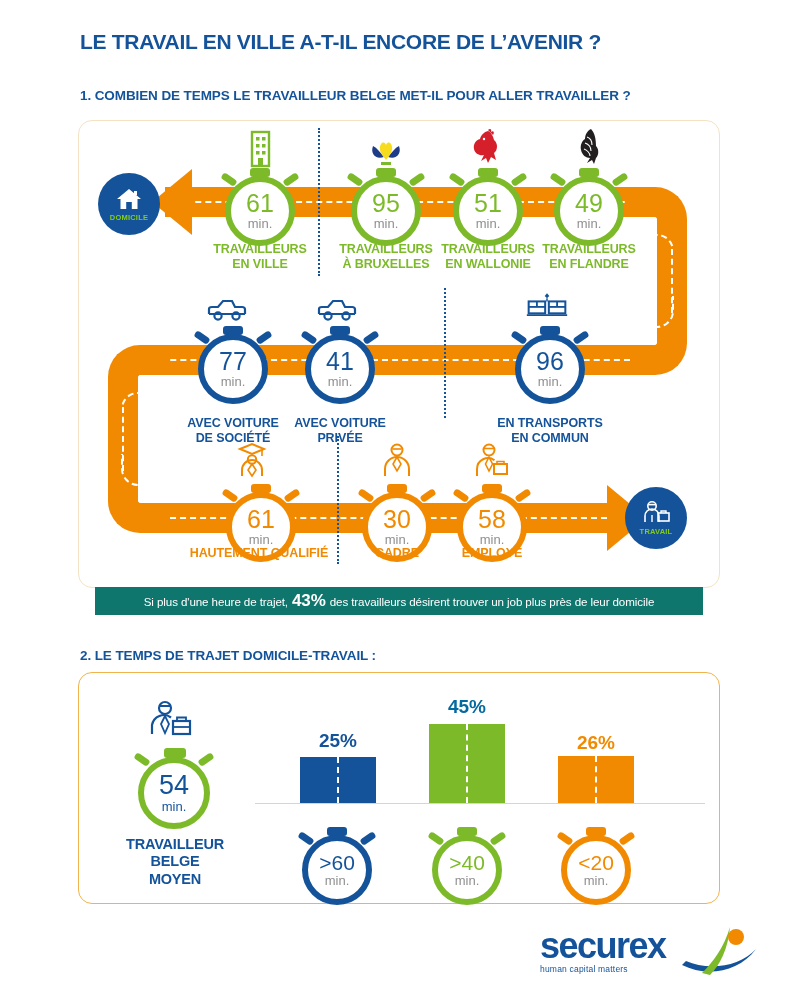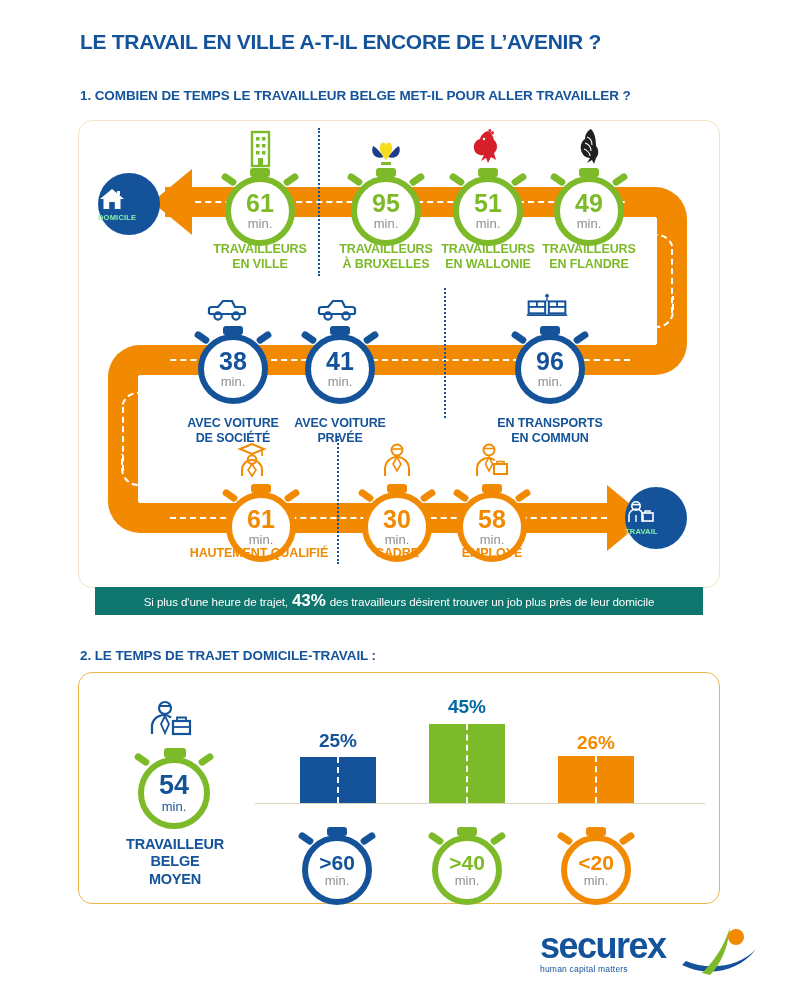--- a/index.html
+++ b/index.html
@@ -96,21 +96,21 @@
   .sw .btn {
     position: absolute; left: 27px; top: 0px; width: 20px; height: 9px;
     background: currentColor; border-radius: 3px;
   }
   .sw .ear {
     position: absolute; top: 8px; width: 16px; height: 7px;
     background: currentColor; border-radius: 3px;
   }
   .sw .ear-l { left: -2px; transform: rotate(34deg); }
   .sw .ear-r { right: -2px; transform: rotate(-34deg); }
-  .sw .val { font-size: 25px; font-weight: bold; margin-top: -1px; }
+  .sw .val { font-size: 25px; font-weight: normal; margin-top: -1px; }
   .sw .unit { font-size: 13px; color: #8f8f8f; margin-top: 1px; }
 
   .c-green  { color: #7DBA29; }
   .c-blue   { color: #14539A; }
   .c-orange { color: #F18A00; }
   .c-green  .val { color: #7DBA29; }
   .c-blue   .val { color: #14539A; }
   .c-orange .val { color: #F18A00; }
 
   
@@ -119,22 +119,22 @@
     font-size: 12.5px; font-weight: bold; line-height: 1.18;
     letter-spacing: -0.1px; white-space: pre-line;
   }
   .l-green  { color: #7DBA29; }
   .l-blue   { color: #14539A; margin-top: 16px; }
   .l-orange { color: #F18A00; }
 
   
   .endcap {
     position: absolute; width: 62px; height: 62px; border-radius: 50%;
-    background: #14539A; color: #86efac;
-    display: flex; flex-direction: column; justify-content: center;
+    background: #14539A; color: #84cc16;
+    display: flex; flex-direction: column; align-items: center; justify-content: center;
   }
   .endcap .cap-txt { font-size: 7.5px; font-weight: bold; letter-spacing: 0.2px; margin-top: 2px; }
 
   
   .topicon { position: absolute; width: 44px; height: 40px; }
 
   
   .vsep {
     position: absolute; width: 0;
     border-left: 2px dotted #14539A;
@@ -333,21 +333,21 @@
              C39 10, 40 11, 40 12.5 L40 17" fill="none" stroke="#14539A" stroke-width="2.2"></path>
     <path d="M4 17 L40 17" stroke="#14539A" stroke-width="2.2"></path>
     <circle cx="13" cy="19" r="3.6" fill="none" stroke="#14539A" stroke-width="2.2"></circle>
     <circle cx="31" cy="19" r="3.6" fill="none" stroke="#14539A" stroke-width="2.2"></circle>
   </svg>
   <div class="sw c-blue" style="left:196px; top:326px;">
     <div class="btn"></div>
     <div class="ear ear-l"></div>
     <div class="ear ear-r"></div>
     <div class="dial">
-      <span class="val">38</span>
+      <span class="val">77</span>
       <span class="unit">min.</span>
     </div>
   </div>
   <div class="wlabel l-blue" style="left:173px; top:400px; width:120px;">AVEC VOITURE
 DE SOCIÉTÉ</div>
 
   <svg class="topicon" style="left:315px; top:290px;" viewBox="0 0 44 26">
     <path d="M4 17 L4 12 C4 11, 5 10, 7 10 L13 10 L18 4 L27 4 L30 10 L37 10
              C39 10, 40 11, 40 12.5 L40 17" fill="none" stroke="#14539A" stroke-width="2.2"></path>
     <path d="M4 17 L40 17" stroke="#14539A" stroke-width="2.2"></path>

